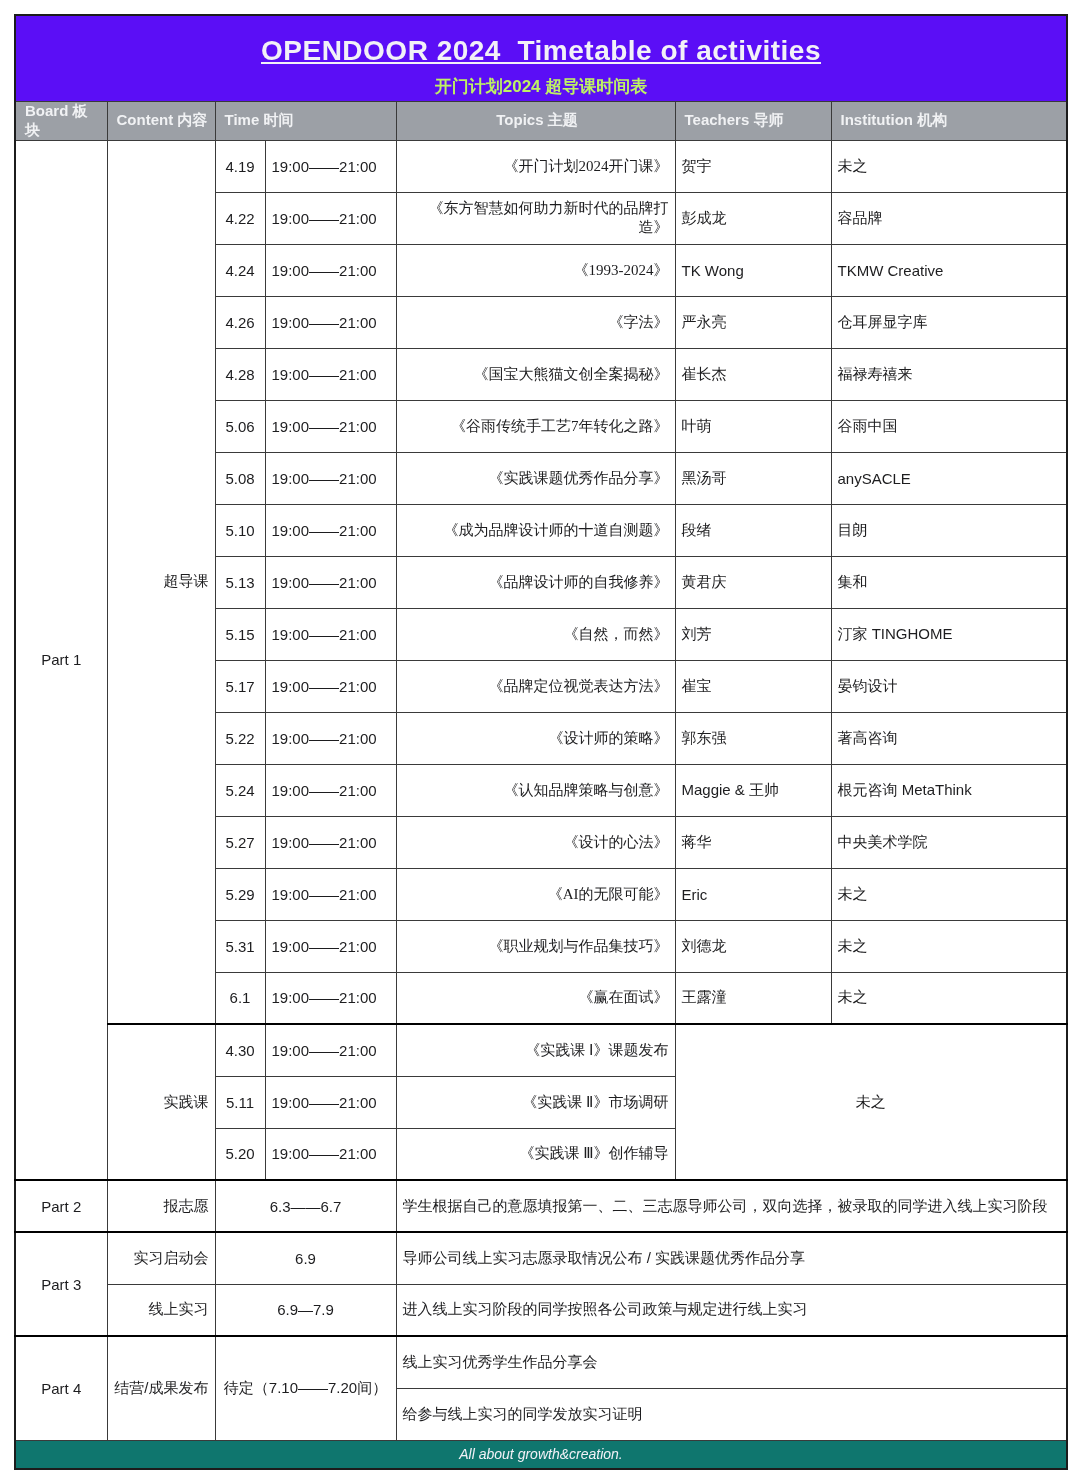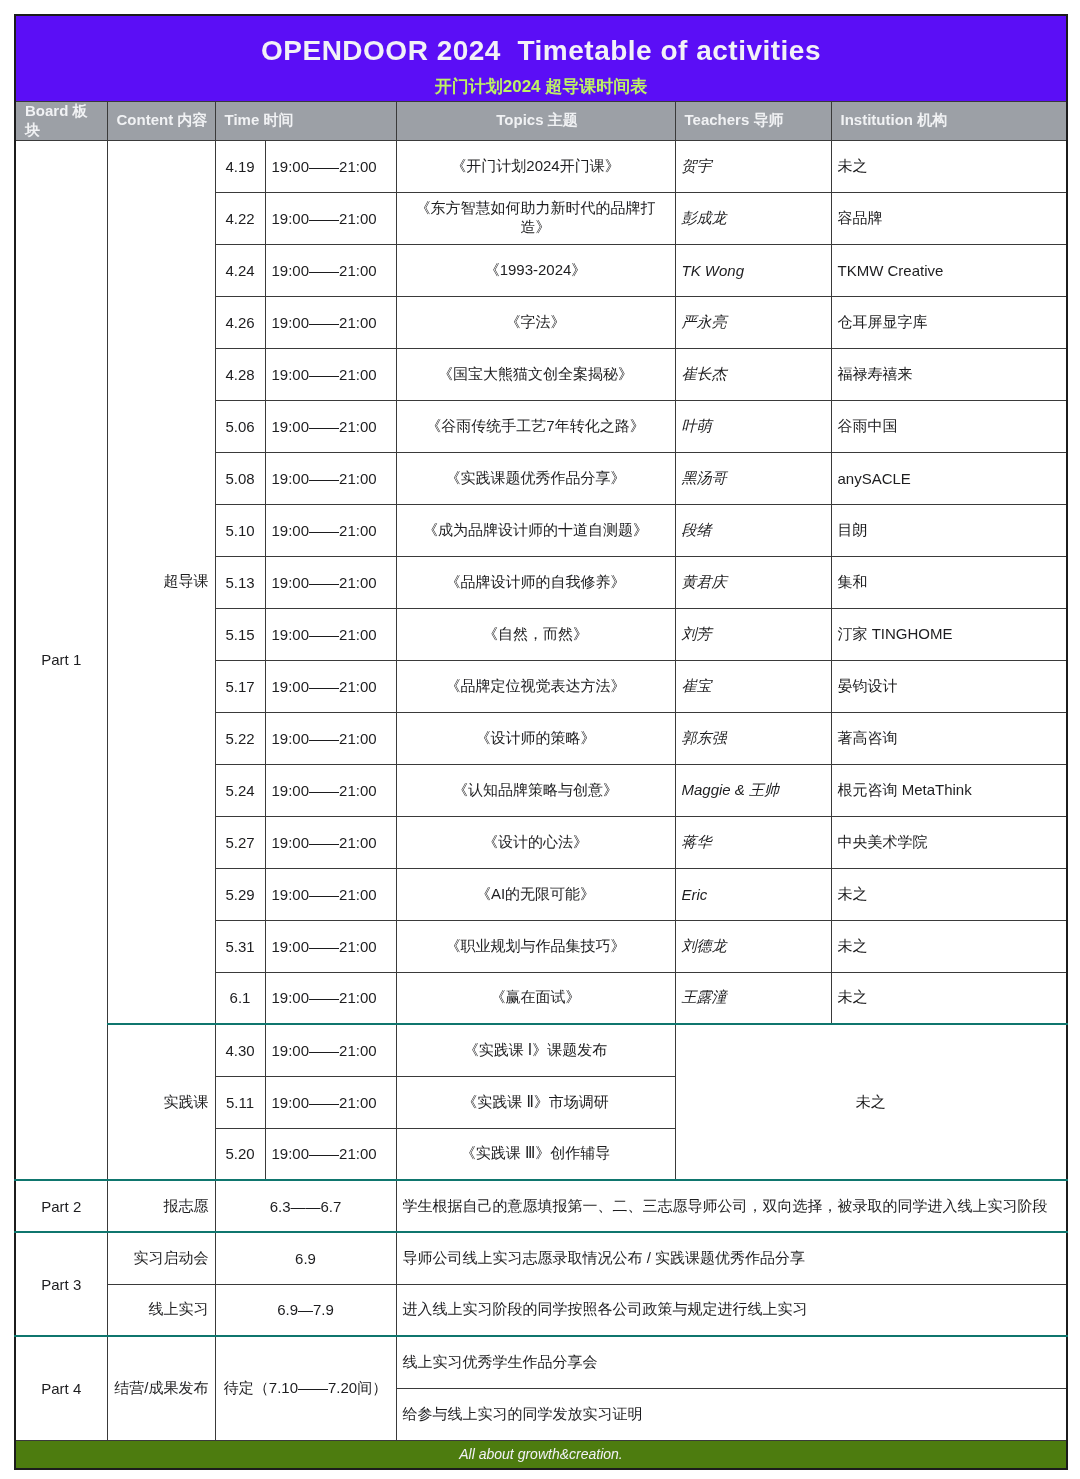--- a/index.html
+++ b/index.html
@@ -39,20 +39,21 @@
     padding: 0;
   }
   .banner-title {
     color: #f2f1f7;
     font-size: 28px;
     font-weight: 700;
     letter-spacing: 0.5px;
     white-space: pre-wrap;
     line-height: 1;
     margin-top: 16px;
+    text-decoration: underline;
   }
   .banner-subtitle {
     color: #bef264;
     font-size: 17px;
     font-weight: 700;
     margin-top: 13px;
     line-height: 1;
   }
 
   
@@ -66,32 +67,32 @@
     font-size: 15px;
   }
   tr.colhead th.center { text-align: center; }
 
   
   tr.r { height: 52px; }
   td.board { text-align: center; padding-left: 10px; }
   td.content { text-align: right; }
   td.date { text-align: center; padding: 0 2px; }
   td.time { text-align: left; padding-left: 7px; margin-left: 8px; }
-  td.topic { text-align: center; padding: 0 4px; }
-  td.teacher { text-align: left; padding-left: 12px; font-style: italic; }
+  td.topic { text-align: right; padding: 0 4px; font-family: Liberation Serif, serif; }
+  td.teacher { text-align: left; padding-left: 12px; }
   td.inst { text-align: left; padding-left: 12px; }
   td.inst-merged { text-align: center; }
   td.timewide { text-align: center; }
   td.desc { text-align: left; padding-left: 12px; }
 
-  tr.thick td { border-top: 2px solid #0f766e; }
+  tr.thick td { border-top: 2px solid #000000; }
 
   
   td.footer {
-    background: #4d7c0f;
+    background: #0f766e;
     height: 29px;
     text-align: center;
     color: #f2f1f7;
     font-style: italic;
     font-size: 14px;
     border-top: 2px solid #1c1c1c;
   }
 </style>
 </head>
 <body>

